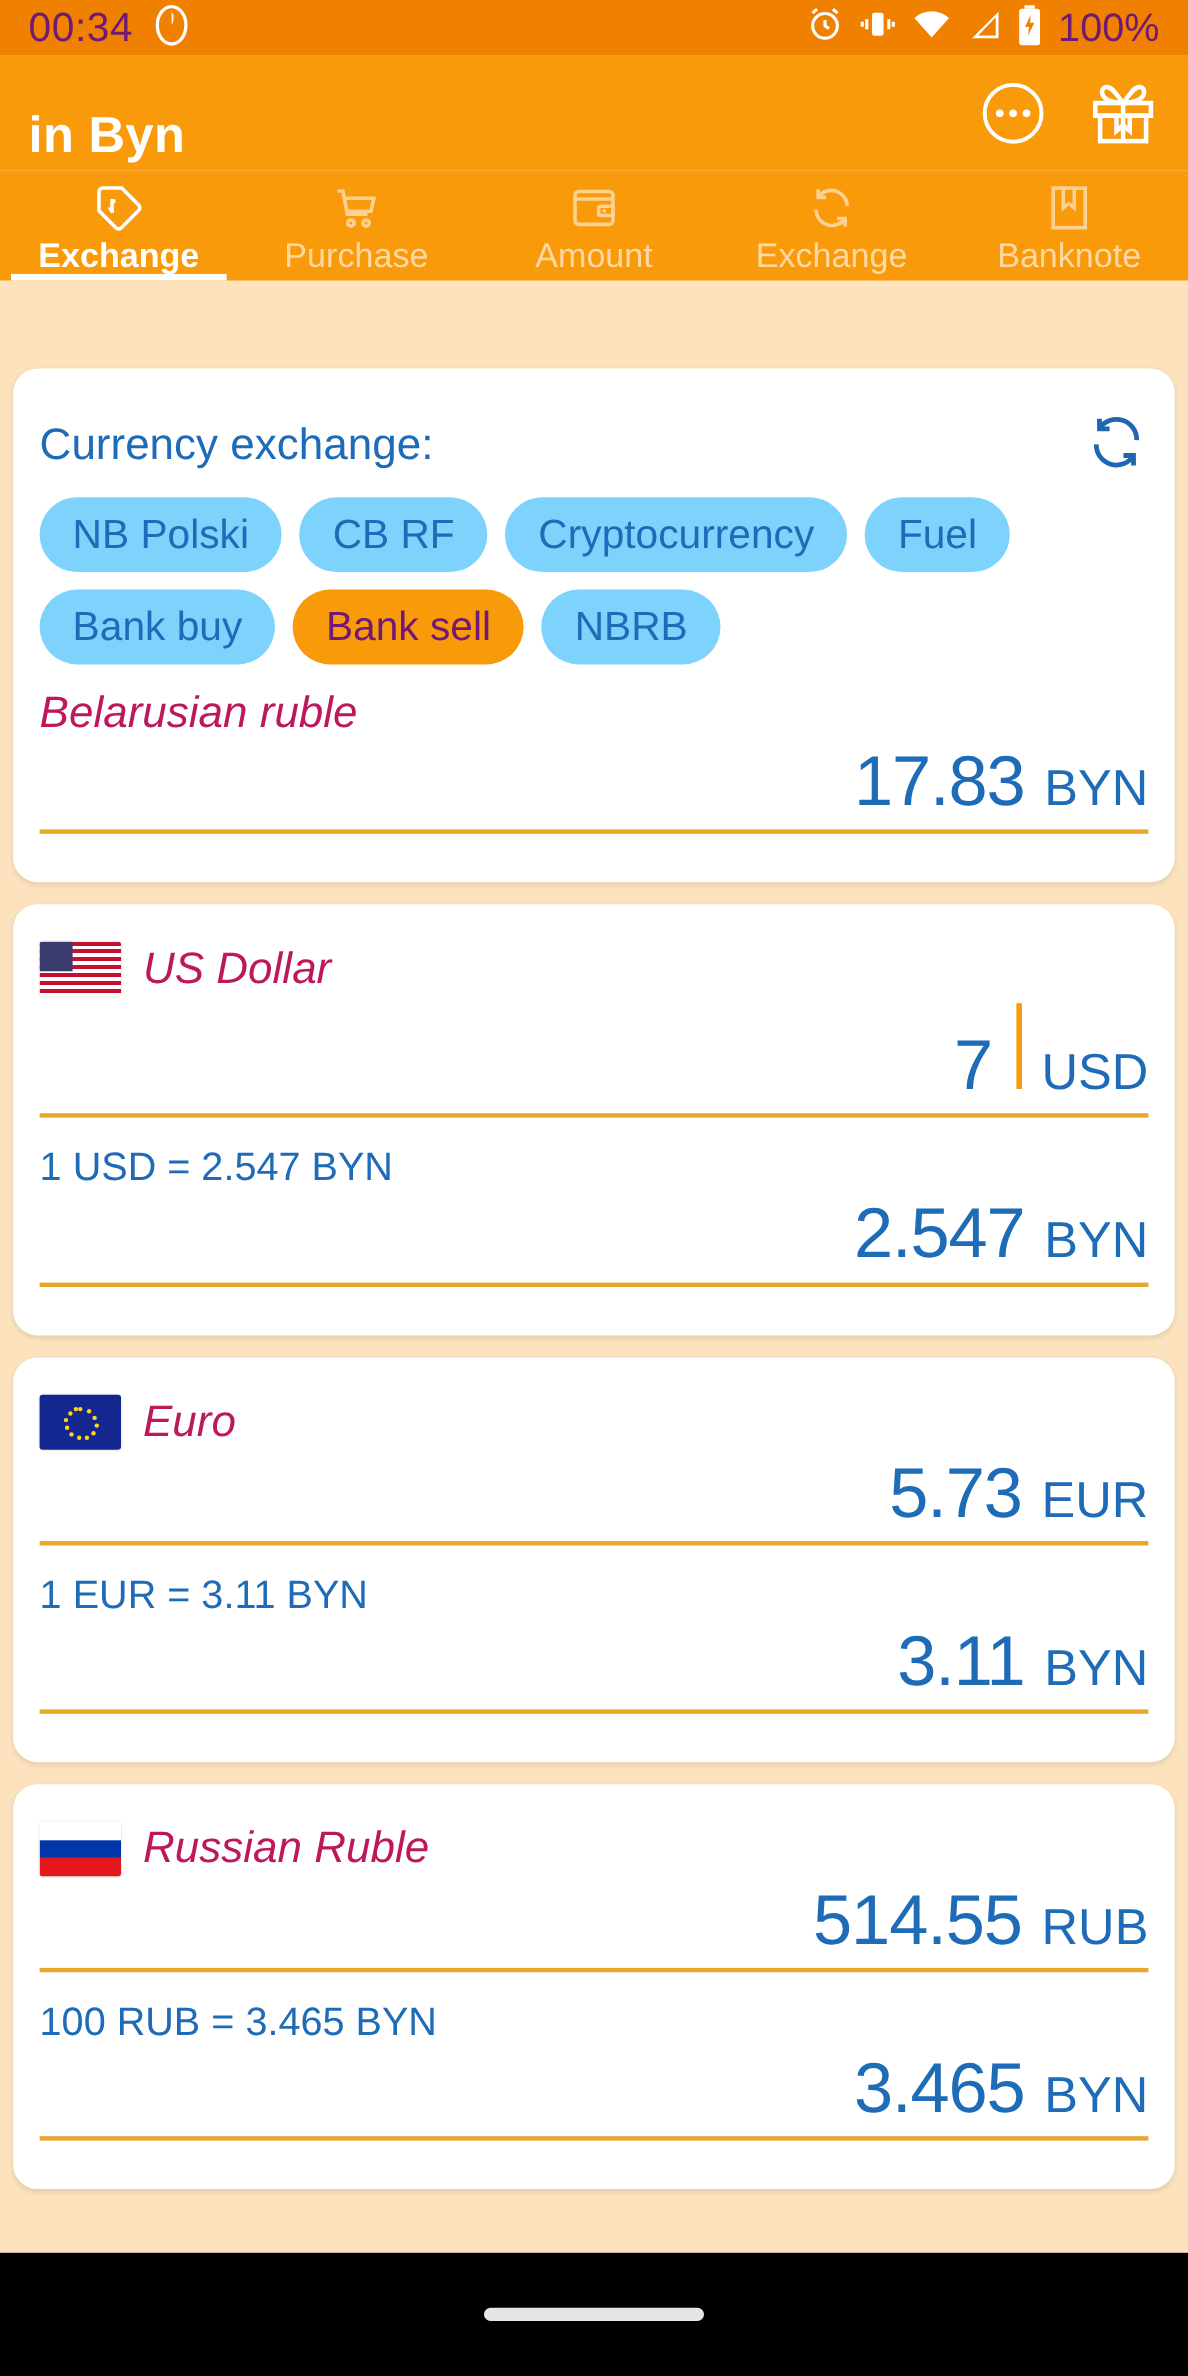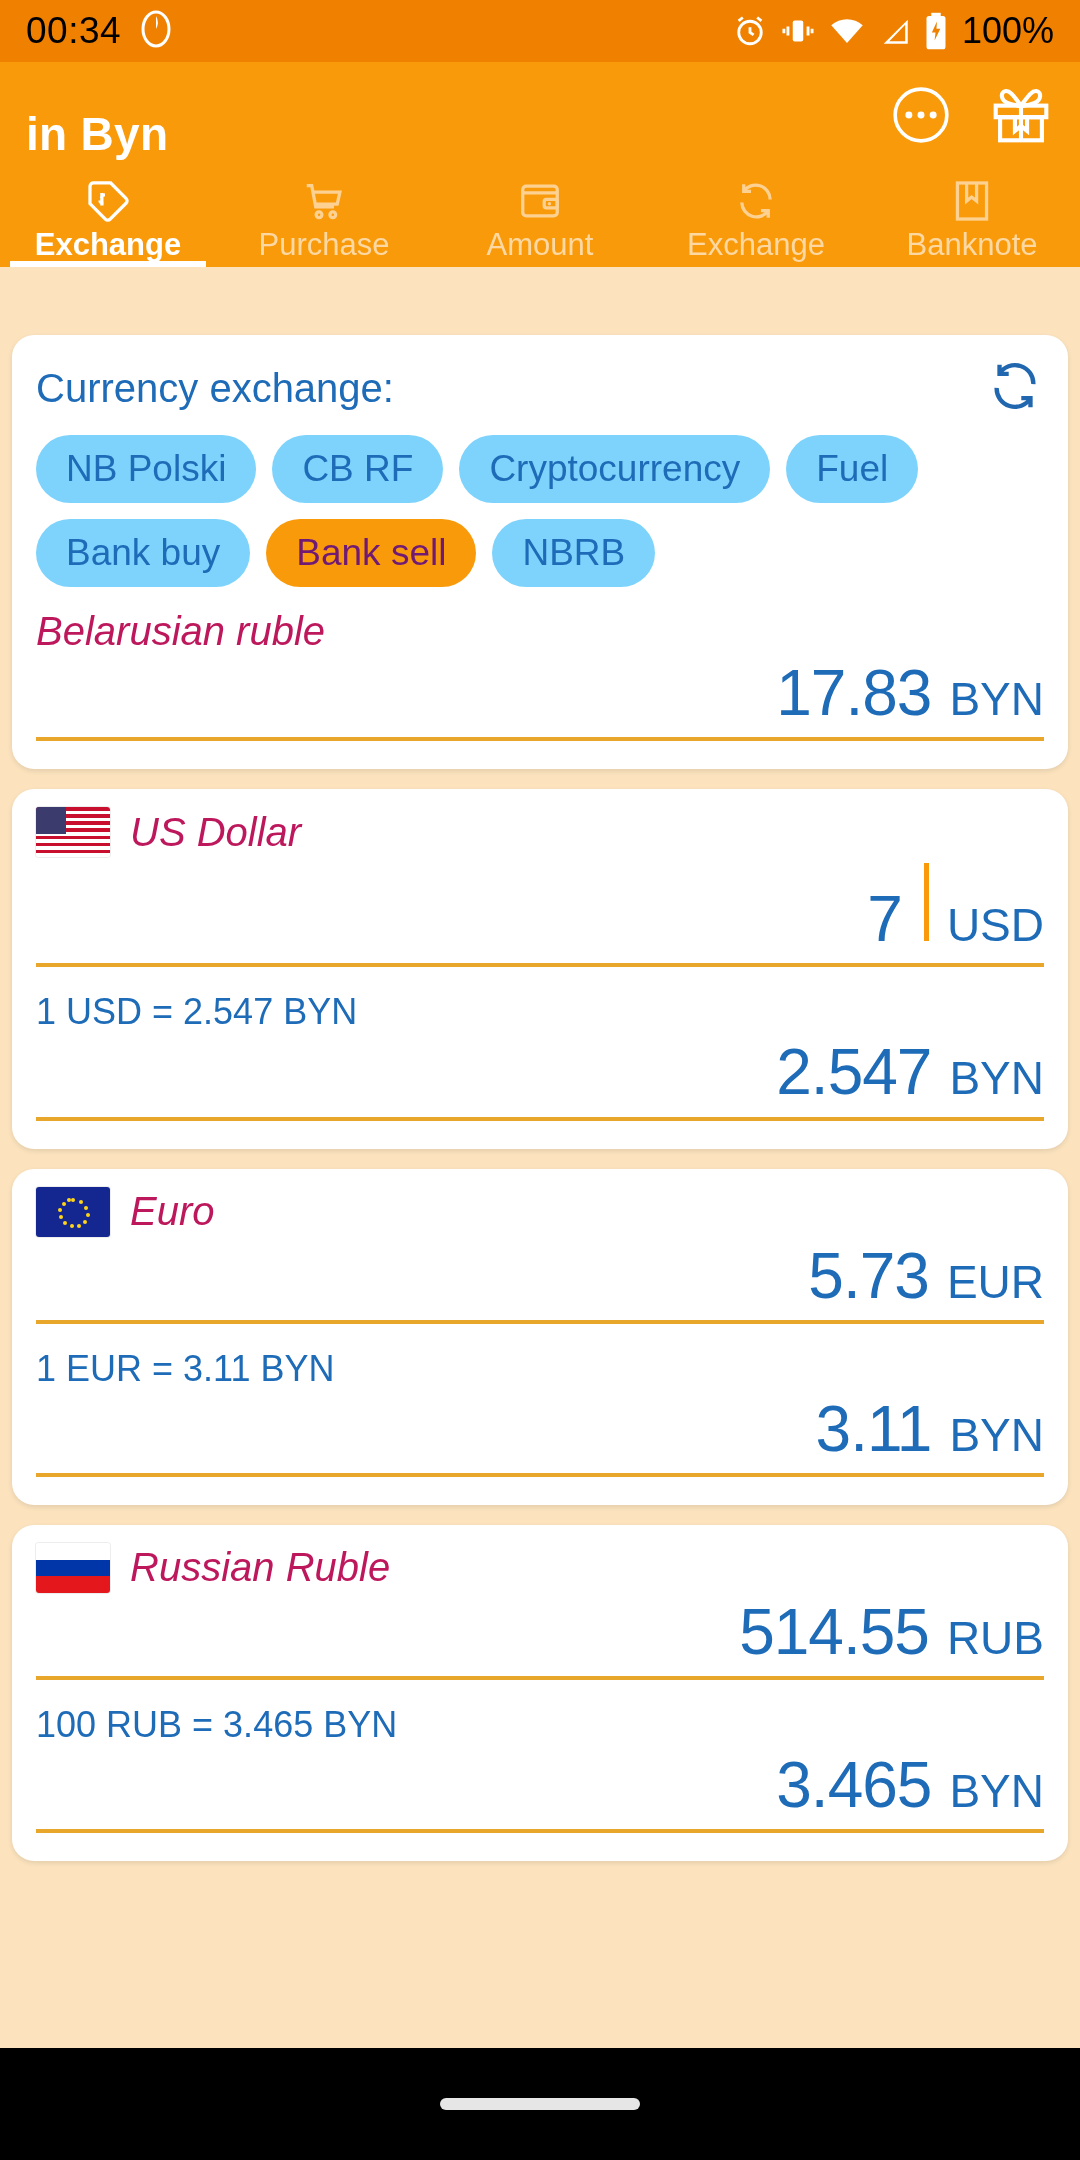--- a/index.html
+++ b/index.html
@@ -6,27 +6,27 @@
   html, body {
     width: 1080px; height: 2160px;
     background: #000;
     font-family: "Liberation Sans", sans-serif;
     overflow: hidden;
   }
   .phone { position: relative; width: 1080px; height: 2160px; background: #FCE3BE; }
 
   
   .statusbar {
-    height: 62px; background: #EF8000; color: #000000;
+    height: 50px; background: #EF8000; color: #701a75;
     display: flex; align-items: center; padding: 0 26px;
   }
   .sb-left { display: flex; align-items: center; gap: 20px; }
   .sb-clock { font-size: 37px; font-weight: 400; letter-spacing: .5px; }
   .sb-spacer { flex: 1; }
-  .sb-right { display: flex; align-items: center; gap: 12px; }
+  .sb-right { display: flex; gap: 12px; }
   .sb-right svg { display: block; }
   .sb-batt-text { font-size: 36px; font-weight: 500; margin-left: 2px; }
 
   
   .appbar { background: #F99A0B; padding: 0 26px; height: 105px; display: flex; align-items: center; }
   .app-title { color: #fff; font-size: 46px; font-weight: 700; letter-spacing: .3px; margin-top: 39px; }
   .appbar-spacer { flex: 1; }
   .appbar-actions { display: flex; align-items: center; gap: 36px; }
   .appbar-actions svg { display: block; }
 
@@ -40,21 +40,21 @@
   .tab.active .tlabel { color: #fff; font-weight: 700; }
   .tab.active::after {
     content: ""; position: absolute; bottom: 0; left: 10px; right: 10px; height: 6px; background: #fff;
   }
 
   
   .content { padding: 10px 12px 0 12px; }
   .card {
     background: #fff; border-radius: 22px; margin-bottom: 20px;
     box-shadow: 0 2px 5px rgba(0,0,0,.10);
-    padding: 0 24px;
+    padding: 16px 24px;
   }
 
   .card-head { display: flex; align-items: center; padding: 22px 0 6px 0; }
   .card-head-title { color: #1E6BB8; font-size: 40px; }
   .chead-spacer { flex: 1; }
 
   .chips { display: flex; flex-wrap: wrap; gap: 16px; padding: 10px 0 4px 0; }
   .chip {
     background: #7dd3fc; color: #1E6BB8; font-size: 37px;
     border-radius: 36px; padding: 13px 30px; white-space: nowrap;

